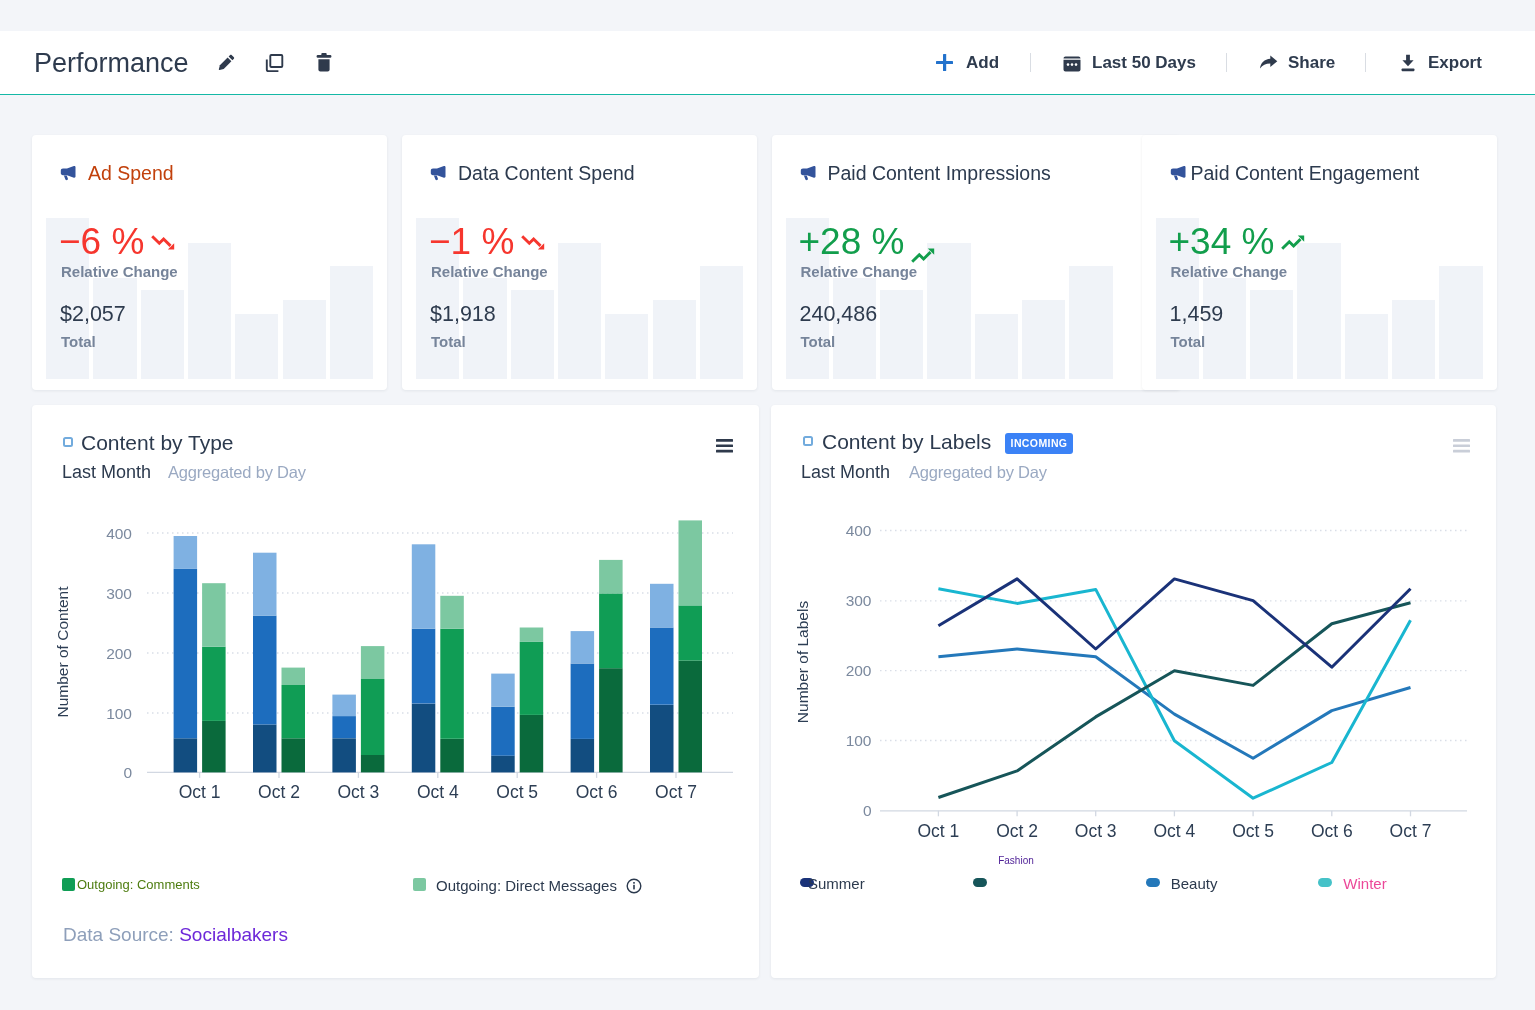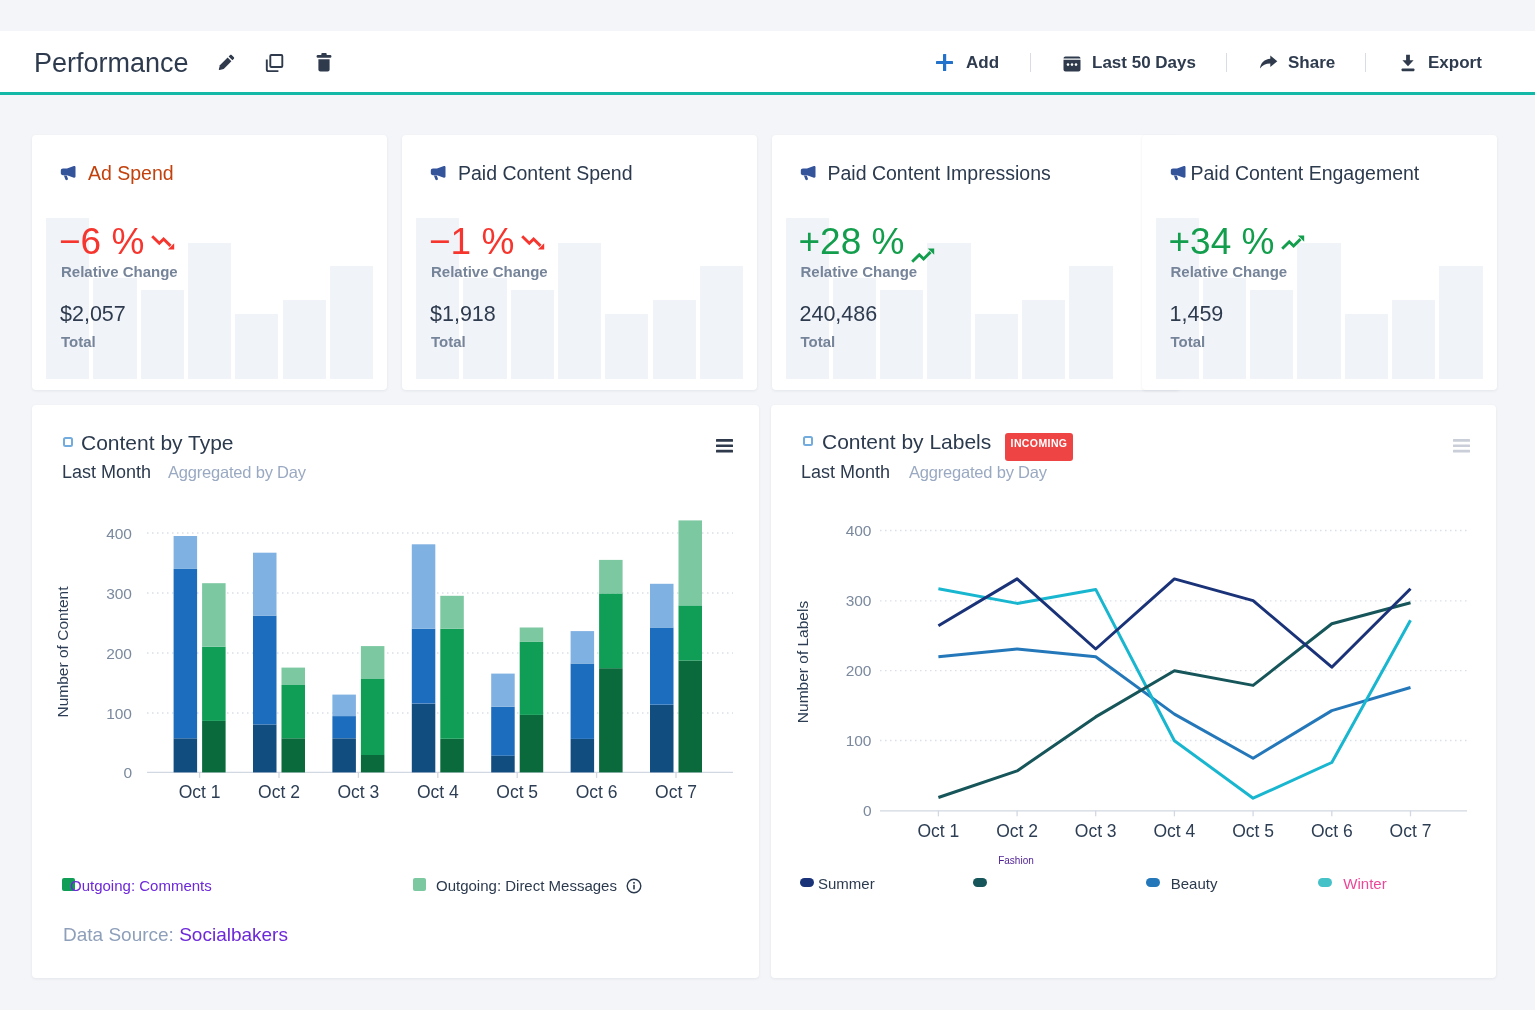--- a/index.html
+++ b/index.html
@@ -2,21 +2,21 @@
 <html><head><meta charset="utf-8">
 <style>
 * { margin:0; padding:0; box-sizing:border-box; }
 html { background:#f3f5f9; overflow:hidden; }
 body { width:1535px; height:1010px; background:#f3f5f9; font-family:"Liberation Sans", sans-serif; position:relative; overflow:hidden; }
 .card { position:absolute; background:#fff; border-radius:4px; box-shadow:0 1px 3px rgba(40,50,70,0.08); }
 .hbtn { position:absolute; top:22px; font-size:17px; font-weight:700; color:#2e3b4e; line-height:20px; }
 </style></head>
 <body>
 
-<div style="position:absolute;left:0;top:31px;width:1535px;height:64px;background:#fff;border-bottom:3px solid #14b8a6">
+<div style="position:absolute;left:0;top:31px;width:1535px;height:64px;background:#fff;border-bottom:1px solid #14b8a6">
   <div style="position:absolute;left:34px;top:19px;font-size:27px;color:#2e3b4e;line-height:27px">Performance</div>
   <svg width="18" height="18" viewBox="0 0 18 18" style="position:absolute;left:217px;top:23px">
       <path d="M2.9,11.2 L10.6,3.5 L14.4,7.3 L6.7,15.0 L2.6,16.1 C2.2,16.2 1.7,15.7 1.8,15.3 Z" fill="#2f3a4c"></path>
       <path d="M11.6,2.5 L13.1,1.0 C13.5,0.6 14.2,0.6 14.6,1.0 L16.9,3.3 C17.3,3.7 17.3,4.4 16.9,4.8 L15.4,6.3 Z" fill="#2f3a4c"></path>
     </svg>
     <svg width="19" height="19" viewBox="0 0 19 19" style="position:absolute;left:265px;top:23px">
       <rect x="5.3" y="1" width="12" height="12" rx="1" fill="none" stroke="#2f3a4c" stroke-width="1.9"></rect>
       <path d="M1.8,5.5 L1.8,15.4 C1.8,16.4 2.5,17.1 3.5,17.1 L13.4,17.1" fill="none" stroke="#2f3a4c" stroke-width="1.9"></path>
     </svg>
     <svg width="16" height="19" viewBox="0 0 16 19" style="position:absolute;left:316px;top:22px">
@@ -77,21 +77,21 @@
     <div style="position:absolute;left:61.3px;bottom:11px;width:43.3px;height:101px;background:#f0f3f8"></div>
     <div style="position:absolute;left:108.6px;bottom:11px;width:43.3px;height:89px;background:#f0f3f8"></div>
     <div style="position:absolute;left:155.9px;bottom:11px;width:43.3px;height:136px;background:#f0f3f8"></div>
     <div style="position:absolute;left:203.2px;bottom:11px;width:43.3px;height:65px;background:#f0f3f8"></div>
     <div style="position:absolute;left:250.5px;bottom:11px;width:43.3px;height:79px;background:#f0f3f8"></div>
     <div style="position:absolute;left:297.8px;bottom:11px;width:43.3px;height:113px;background:#f0f3f8"></div>
   <svg width="17" height="17" viewBox="0 0 17 17" style="position:absolute;left:28px;top:30px">
       <path d="M13.9,1.0 C14.7,0.65 15.5,1.2 15.5,2.1 L15.5,11.6 C15.5,12.5 14.7,13.05 13.9,12.7 L7.0,10.2 L3.0,10.2 C1.6,10.2 0.8,9.4 0.8,8.0 L0.8,5.7 C0.8,4.3 1.6,3.5 3.0,3.5 L7.0,3.5 Z" fill="#33539b"></path>
       <path d="M3.9,10.5 L5.3,14.3 C5.6,15.1 6.5,15.5 7.2,15.1 C7.9,14.7 8.1,14.0 7.8,13.3 L6.7,10.5 Z" fill="#33539b"></path>
     </svg>
-  <div style="position:absolute;left:56px;top:27px;font-size:19.5px;color:#2c3a4e">Paid Content Spend</div>
+  <div style="position:absolute;left:56px;top:27px;font-size:19.5px;color:#2c3a4e">Data Content Spend</div>
   <div style="position:absolute;left:27px;top:86px;display:flex;align-items:center;font-size:37px;line-height:42px;color:#f6362e">−1 %<svg width="24" height="15" viewBox="0 0 24 15" style="margin-left:7px;margin-top:1px">
         <polyline points="1.2,1.2 8.3,8.3 12.6,4 19.5,10.9" fill="none" stroke="#f6362e" stroke-width="2.9"></polyline>
         <path d="M23.2,8.2 L23.2,14.6 L16.8,14.6 Z" fill="#f6362e"></path>
       </svg></div>
   <div style="position:absolute;left:29px;top:128px;font-size:15px;font-weight:700;color:#76849a">Relative Change</div>
   <div style="position:absolute;left:28px;top:167px;font-size:21.5px;color:#2e3b4e">$1,918</div>
   <div style="position:absolute;left:29px;top:198px;font-size:15px;font-weight:700;color:#76849a">Total</div>
 </div>
 <div class="card" style="left:771.5px;top:135px;width:408px;height:255px">
   <div style="position:absolute;left:14.0px;bottom:11px;width:43.3px;height:161px;background:#f0f3f8"></div>
@@ -209,21 +209,21 @@
   <div style="position:absolute;left:31px;top:32px;width:10px;height:10px;border:2px solid #72abdd;border-radius:2.5px"></div>
   <div style="position:absolute;left:49px;top:26px;font-size:21px;color:#2c3a4e">Content by Type</div>
   <div style="position:absolute;left:30px;top:57px;font-size:18px;color:#2c3a4e">Last Month</div>
   <div style="position:absolute;left:136px;top:58px;font-size:16.5px;letter-spacing:-0.2px;color:#9aa9c2">Aggregated by Day</div>
   <svg width="17" height="15" viewBox="0 0 17 15" style="position:absolute;right:26px;top:34px">
       <rect x="0" y="0" width="17" height="2.7" rx="0.5" fill="#2f3a4c"></rect>
       <rect x="0" y="5.4" width="17" height="2.7" rx="0.5" fill="#2f3a4c"></rect>
       <rect x="0" y="10.8" width="17" height="2.7" rx="0.5" fill="#2f3a4c"></rect>
     </svg>
   <div style="position:absolute;left:30px;top:473px;width:13px;height:13px;border-radius:2px;background:#109d55"></div>
-  <div style="position:absolute;left:38px;top:472px;font-size:15px;color:#6d28d9">Outgoing: Comments</div>
+  <div style="position:absolute;left:45px;top:472px;font-size:13px;color:#4d7c0f">Outgoing: Comments</div>
   <div style="position:absolute;left:381px;top:473px;width:13px;height:13px;border-radius:2px;background:#7cc8a1"></div>
   <div style="position:absolute;left:404px;top:472px;font-size:15px;color:#2c3a4e">Outgoing: Direct Messages<svg width="16" height="16" viewBox="0 0 16 16" style="margin-left:9px;vertical-align:-3px">
         <circle cx="8" cy="8" r="6.8" fill="none" stroke="#2c3a4e" stroke-width="1.4"></circle>
         <rect x="7.2" y="6.8" width="1.6" height="4.6" fill="#2c3a4e"></rect>
         <rect x="7.2" y="4" width="1.6" height="1.7" fill="#2c3a4e"></rect>
       </svg></div>
   <div style="position:absolute;left:31px;top:519px;font-size:19px;color:#8e9fba">Data Source: <span style="color:#6d28d9">Socialbakers</span></div>
 </div>
 
 <div class="card" style="left:771px;top:405px;width:725px;height:573px">
@@ -253,28 +253,28 @@
       <line x1="639.5" y1="405.8" x2="639.5" y2="411.3" stroke="#d2d8e2" stroke-width="1.3"></line>
       <text x="639.5" y="431.8" text-anchor="middle" font-size="17.5" fill="#2d3e54">Oct 7</text>
       <polyline points="167.4,251.7 246.1,244.0 324.7,251.7 403.4,309.1 482.1,353.3 560.8,305.6 639.5,282.5" fill="none" stroke="#2478ba" stroke-width="3" stroke-linejoin="round"></polyline>
       <polyline points="167.4,183.7 246.1,198.4 324.7,184.4 403.4,335.7 482.1,393.2 560.8,357.5 639.5,215.2" fill="none" stroke="#19b6d0" stroke-width="3" stroke-linejoin="round"></polyline>
       <polyline points="167.4,392.5 246.1,365.9 324.7,311.9 403.4,265.7 482.1,280.4 560.8,218.7 639.5,197.7" fill="none" stroke="#165559" stroke-width="3" stroke-linejoin="round"></polyline>
       <polyline points="167.4,220.8 246.1,173.9 324.7,244.0 403.4,173.9 482.1,195.6 560.8,262.2 639.5,183.7" fill="none" stroke="#1a3278" stroke-width="3" stroke-linejoin="round"></polyline>
       <text x="37" y="257" font-size="15.5" fill="#2d3e54" text-anchor="middle" transform="rotate(-90 37 257)">Number of Labels</text>
     </svg>
   <div style="position:absolute;left:32px;top:31px;width:10px;height:10px;border:2px solid #72abdd;border-radius:2.5px"></div>
   <div style="position:absolute;left:51px;top:25px;font-size:21px;color:#2c3a4e">Content by Labels</div>
-  <div style="position:absolute;left:234px;top:28px;width:68px;height:28px;border-radius:3px;background:#ef4444;color:#fff;font-size:10.5px;font-weight:700;letter-spacing:0.4px;text-align:center;line-height:20px">INCOMING</div>
+  <div style="position:absolute;left:234px;top:28px;width:68px;height:21px;border-radius:3px;background:#3b82f6;color:#fff;font-size:10.5px;font-weight:700;letter-spacing:0.4px;text-align:center;line-height:20px">INCOMING</div>
   <div style="position:absolute;left:30px;top:57px;font-size:18px;color:#2c3a4e">Last Month</div>
   <div style="position:absolute;left:138px;top:58px;font-size:16.5px;letter-spacing:-0.2px;color:#9aa9c2">Aggregated by Day</div>
   <svg width="17" height="15" viewBox="0 0 17 15" style="position:absolute;right:26px;top:34px">
       <rect x="0" y="0" width="17" height="2.7" rx="0.5" fill="#c9ced8"></rect>
       <rect x="0" y="5.4" width="17" height="2.7" rx="0.5" fill="#c9ced8"></rect>
       <rect x="0" y="10.8" width="17" height="2.7" rx="0.5" fill="#c9ced8"></rect>
     </svg>
   <div style="position:absolute;left:28.5px;top:473px;width:14px;height:9px;border-radius:4.5px;background:#1a3278"></div>
-    <div style="position:absolute;left:47px;top:470px;font-size:15px;color:#2c3a4e">Summer</div>
+    <div style="position:absolute;left:37px;top:470px;font-size:15px;color:#2c3a4e">Summer</div>
     <div style="position:absolute;left:202.2px;top:473px;width:14px;height:9px;border-radius:4.5px;background:#165559"></div>
     <div style="position:absolute;left:227.2px;top:450px;font-size:10px;color:#4c1d95">Fashion</div>
     <div style="position:absolute;left:374.7px;top:473px;width:14px;height:9px;border-radius:4.5px;background:#2478ba"></div>
     <div style="position:absolute;left:399.7px;top:470px;font-size:15px;color:#2c3a4e">Beauty</div>
     <div style="position:absolute;left:547.3px;top:473px;width:14px;height:9px;border-radius:4.5px;background:#45c2c8"></div>
     <div style="position:absolute;left:572.3px;top:470px;font-size:15px;color:#ec4899">Winter</div>
 </div>
 </body></html>

